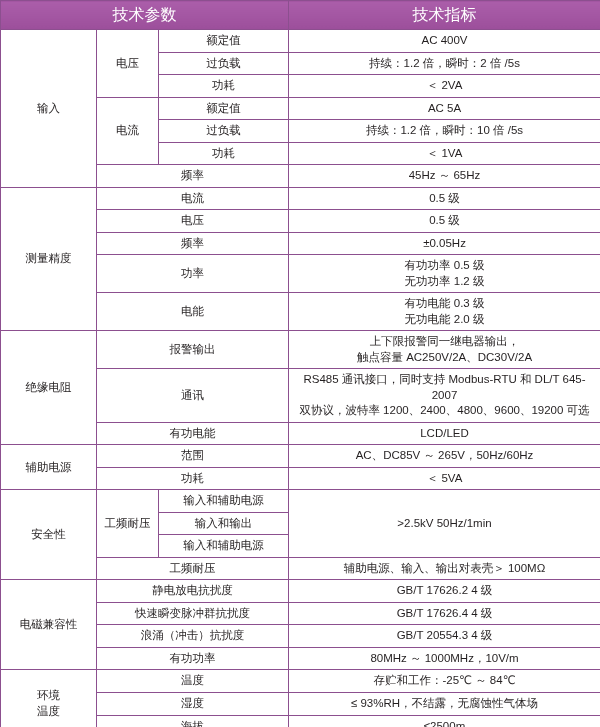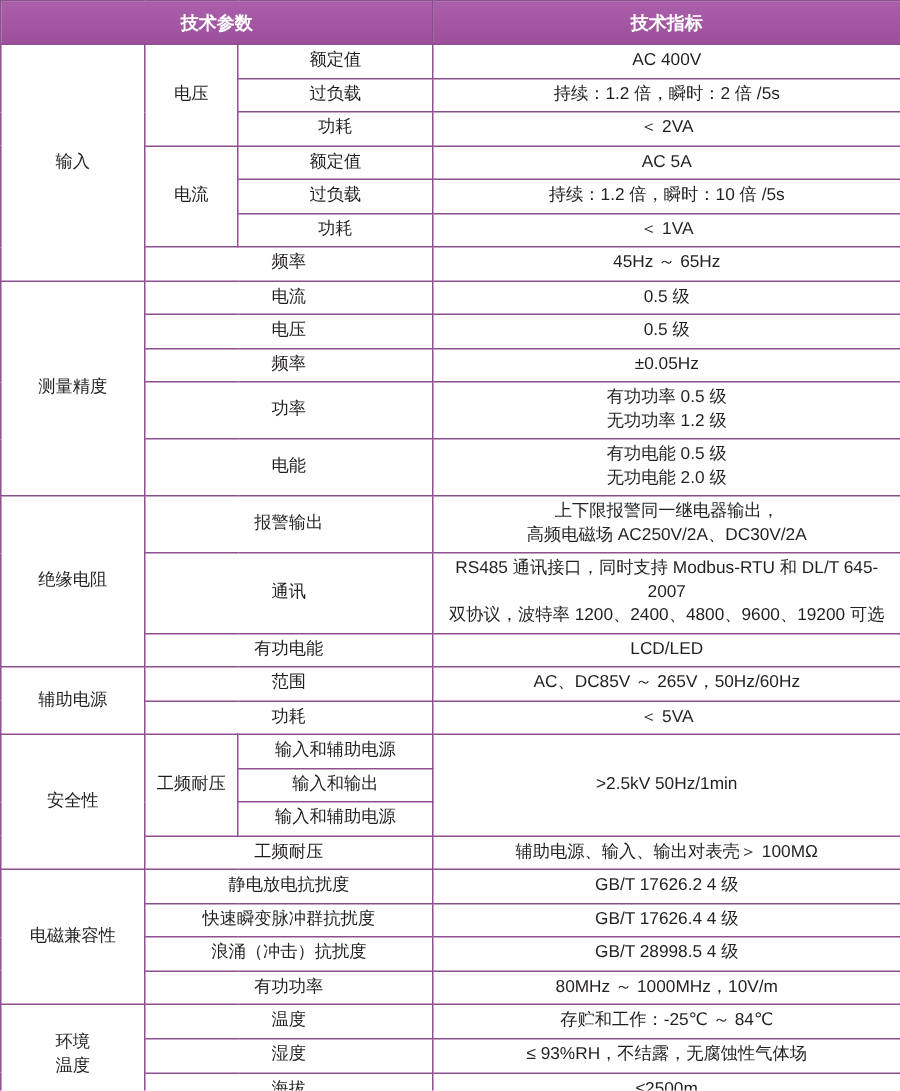--- a/index.html
+++ b/index.html
@@ -29,22 +29,22 @@
     vertical-align: middle;
     padding: 3px 4px;
     line-height: 1.35;
     font-weight: normal;
     color: #231f20;
   }
   table.spec thead th {
     background: #a0529f;
     background: linear-gradient(to bottom, #ab5eaa 0%, #9c4f9b 100%);
     color: #ffffff;
-    font-size: 12px;
-    font-weight: bold;
+    font-size: 16px;
+    font-weight: normal;
     height: 22px;
     border-color: #8c4f8f;
   }
   td.cat {
     font-size: 12px;
   }
   td.val {
     font-size: 11.5px;
   }
   .multi-line span {
@@ -136,30 +136,30 @@
         <tr>
           <td colspan="2">功率</td>
           <td class="val multi-line">
             <span>有功功率 0.5 级</span>
             <span>无功功率 1.2 级</span>
           </td>
         </tr>
         <tr>
           <td colspan="2">电能</td>
           <td class="val multi-line">
-            <span>有功电能 0.5 级</span>
+            <span>有功电能 0.3 级</span>
             <span>无功电能 2.0 级</span>
           </td>
         </tr>
         <tr>
           <td class="cat" rowspan="3">绝缘电阻</td>
           <td colspan="2">报警输出</td>
           <td class="val multi-line">
             <span>上下限报警同一继电器输出，</span>
-            <span>高频电磁场 AC250V/2A、DC30V/2A</span>
+            <span>触点容量 AC250V/2A、DC30V/2A</span>
           </td>
         </tr>
         <tr>
           <td colspan="2">通讯</td>
           <td class="val multi-line">
             <span>RS485 通讯接口，同时支持 Modbus-RTU 和 DL/T 645-2007</span>
             <span>双协议，波特率 1200、2400、4800、9600、19200 可选</span>
           </td>
         </tr>
         <tr>
@@ -210,21 +210,21 @@
         </tr>
         <tr>
           <td colspan="2">快速瞬变脉冲群抗扰度</td>
           <td class="val multi-line">
             <span>GB/T 17626.4 4 级</span>
           </td>
         </tr>
         <tr>
           <td colspan="2">浪涌（冲击）抗扰度</td>
           <td class="val multi-line">
-            <span>GB/T 28998.5 4 级</span>
+            <span>GB/T 20554.3 4 级</span>
           </td>
         </tr>
         <tr>
           <td colspan="2">有功功率</td>
           <td class="val multi-line">
             <span>80MHz ～ 1000MHz，10V/m</span>
           </td>
         </tr>
         <tr>
           <td class="cat" rowspan="3">环境<br>温度</td>

